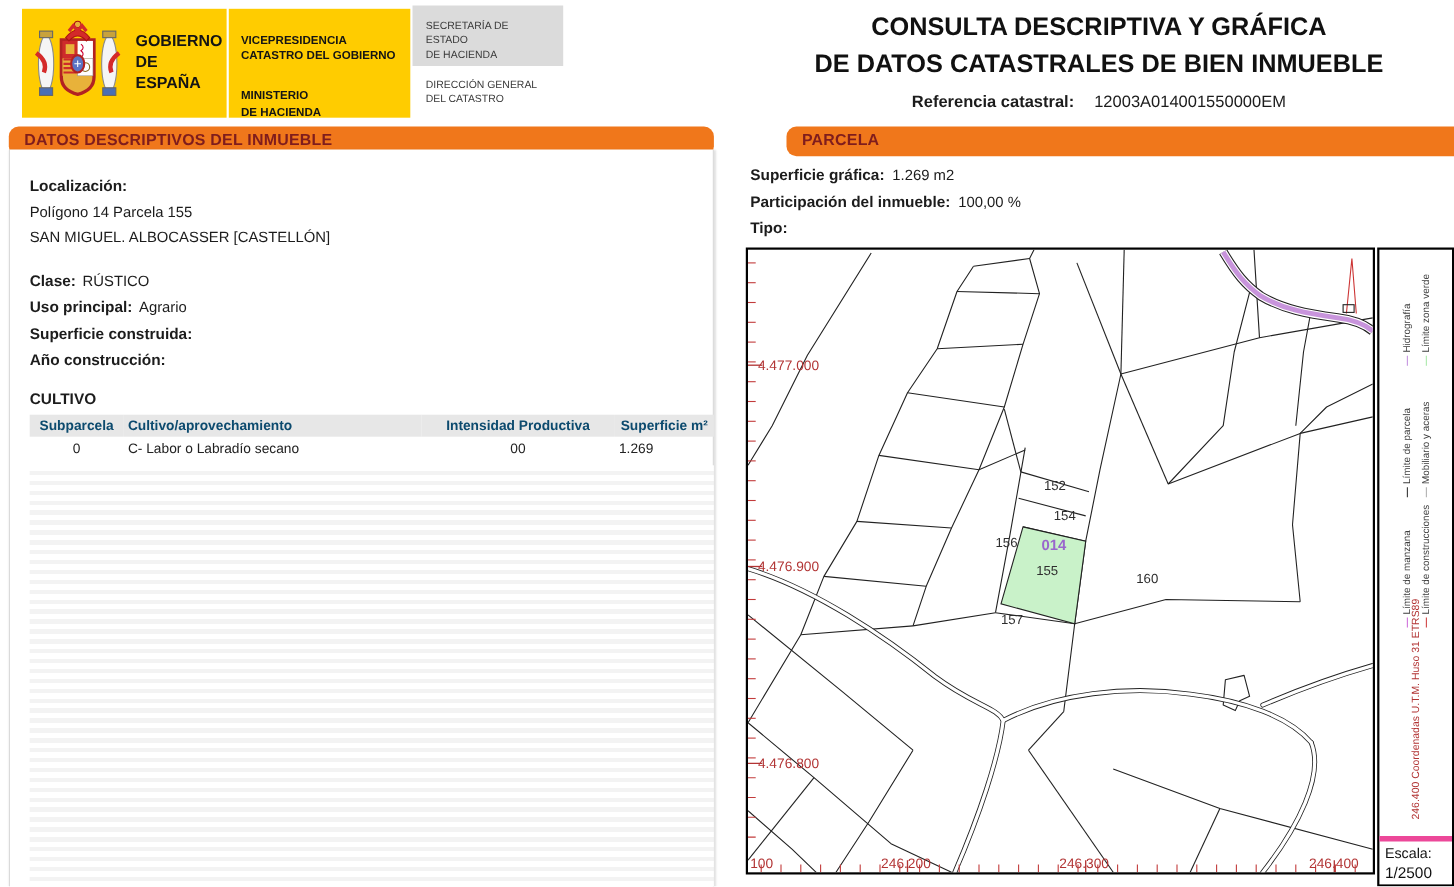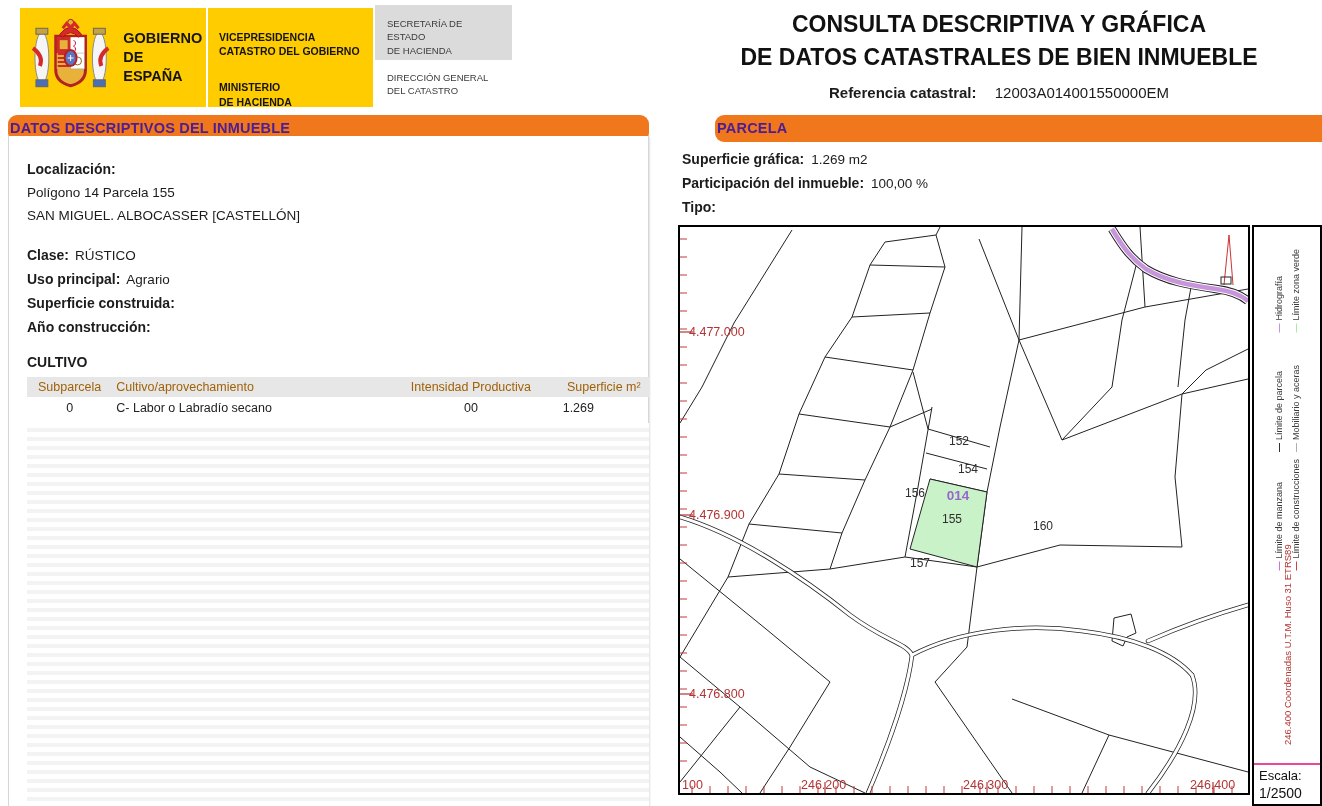--- a/index.html
+++ b/index.html
@@ -17,33 +17,33 @@
   .logo-gray { position:absolute; left:375px; top:5px; width:137px; height:55px; background:#DBDBDB; padding:12px 10px 0 12px; font-size:9.5px; line-height:1.4; color:#3a3a3a; }
   .logo-dir { position:absolute; left:387px; top:71px; font-size:9.5px; line-height:1.4; color:#3a3a3a; }
 
   .title-wrap { position:absolute; left:686px; top:8px; width:626px; text-align:center; }
   .title-l { font-weight:700; font-size:23px; line-height:1.45; color:#111; }
   .ref-line { margin-top:9px; font-size:15px; }
   .ref-line .lbl { font-weight:700; }
   .ref-line .val { margin-left:14px; font-weight:400; }
 
   
-  .obar { position:absolute; height:27px; background:#F0771B; border-radius:9px; color:#4c1d95; font-weight:700; font-size:14.5px; line-height:27px; padding-left:2px; letter-spacing:.2px; }
+  .obar { position:absolute; height:27px; background:#F0771B; border-radius:9px; color:#7f1d1d; font-weight:700; font-size:14.5px; line-height:27px; padding-left:14px; letter-spacing:.2px; }
   .obar-left  { left:8px;  top:115px; width:641px; }
   .obar-right { left:715px; top:115px; width:644px; }
 
   
   .card-left { position:absolute; left:8px; top:136px; width:641px; height:804px; background:#fff; border:1px solid #d6d6d6; border-top:none; border-radius:0 0 9px 9px; box-shadow:1px 1px 2px rgba(0,0,0,.12); padding:22px 12px 0 18px; }
   .fld { font-size:13.5px; line-height:1.7; }
   .fld b { font-size:14px; }
   .fld .v { font-weight:400; margin-left:6px; }
   .gap { height:16px; }
   .cultivo-t { font-weight:700; font-size:14px; margin:14px 0 7px 0; }
   table.cul { width:622px; border-collapse:collapse; font-size:12.5px; }
-  table.cul th { background:#E7E7E7; font-weight:400; color:#a16207; padding:3px 4px; }
+  table.cul th { background:#E7E7E7; font-weight:700; color:#0c4a6e; padding:3px 4px; }
   table.cul td { padding:4px 4px; color:#222; }
   .c-sub { width:85px;  text-align:center; }
   .c-cul { width:270px; text-align:left; }
   .c-int { width:175px; text-align:center; }
   .c-sup { width:90px;  }
   .stripes { width:622px; height:392px; margin-top:4px;
              background:repeating-linear-gradient(#ffffff 0 5px, #f3f3f3 5px 9px); }
 
   
   .parcel-info { position:absolute; left:682px; top:148px; font-size:14px; line-height:1.62; }
@@ -56,21 +56,21 @@
   
   .legend-col { position:absolute; left:1252px; top:225px; width:70px; height:581px; border:2px solid #000; background:#fff; display:flex; flex-direction:column; align-items:center; }
   .vtext { writing-mode:vertical-rl; transform:rotate(180deg); font-size:9px; color:#3c3c3c; white-space:nowrap; }
   .lgroup { display:flex; gap:7px; align-items:flex-end; }
   .g1 { height:96px;  margin-top:10px; }
   .g2 { height:114px; margin-top:5px; }
   .g3 { height:114px; margin-top:5px; }
   .legend-item .sw { font-weight:700; padding-inline-end:3px; }
   .coords-v { height:168px; margin-top:6px; color:#B23434; font-size:9.5px; }
   .spacer { flex:1; }
-  .escala { width:100%; border-top:2px solid #ec4899; padding:3px 5px 2px 5px; font-size:13px; color:#111; line-height:1.25; }
+  .escala { width:100%; border-top:5px solid #ec4899; padding:3px 5px 2px 5px; font-size:13px; color:#111; line-height:1.25; }
   .escala .ev { font-size:14px; }
 </style>
 </head>
 <body>
 
 <div class="page">
 
   <div class="logo-y1">
     <svg class="coat" width="82" height="88" viewBox="0 0 82 88">
       <ellipse cx="12" cy="44" rx="7" ry="26" fill="#f5f5f5" stroke="#8a8a8a"></ellipse>

